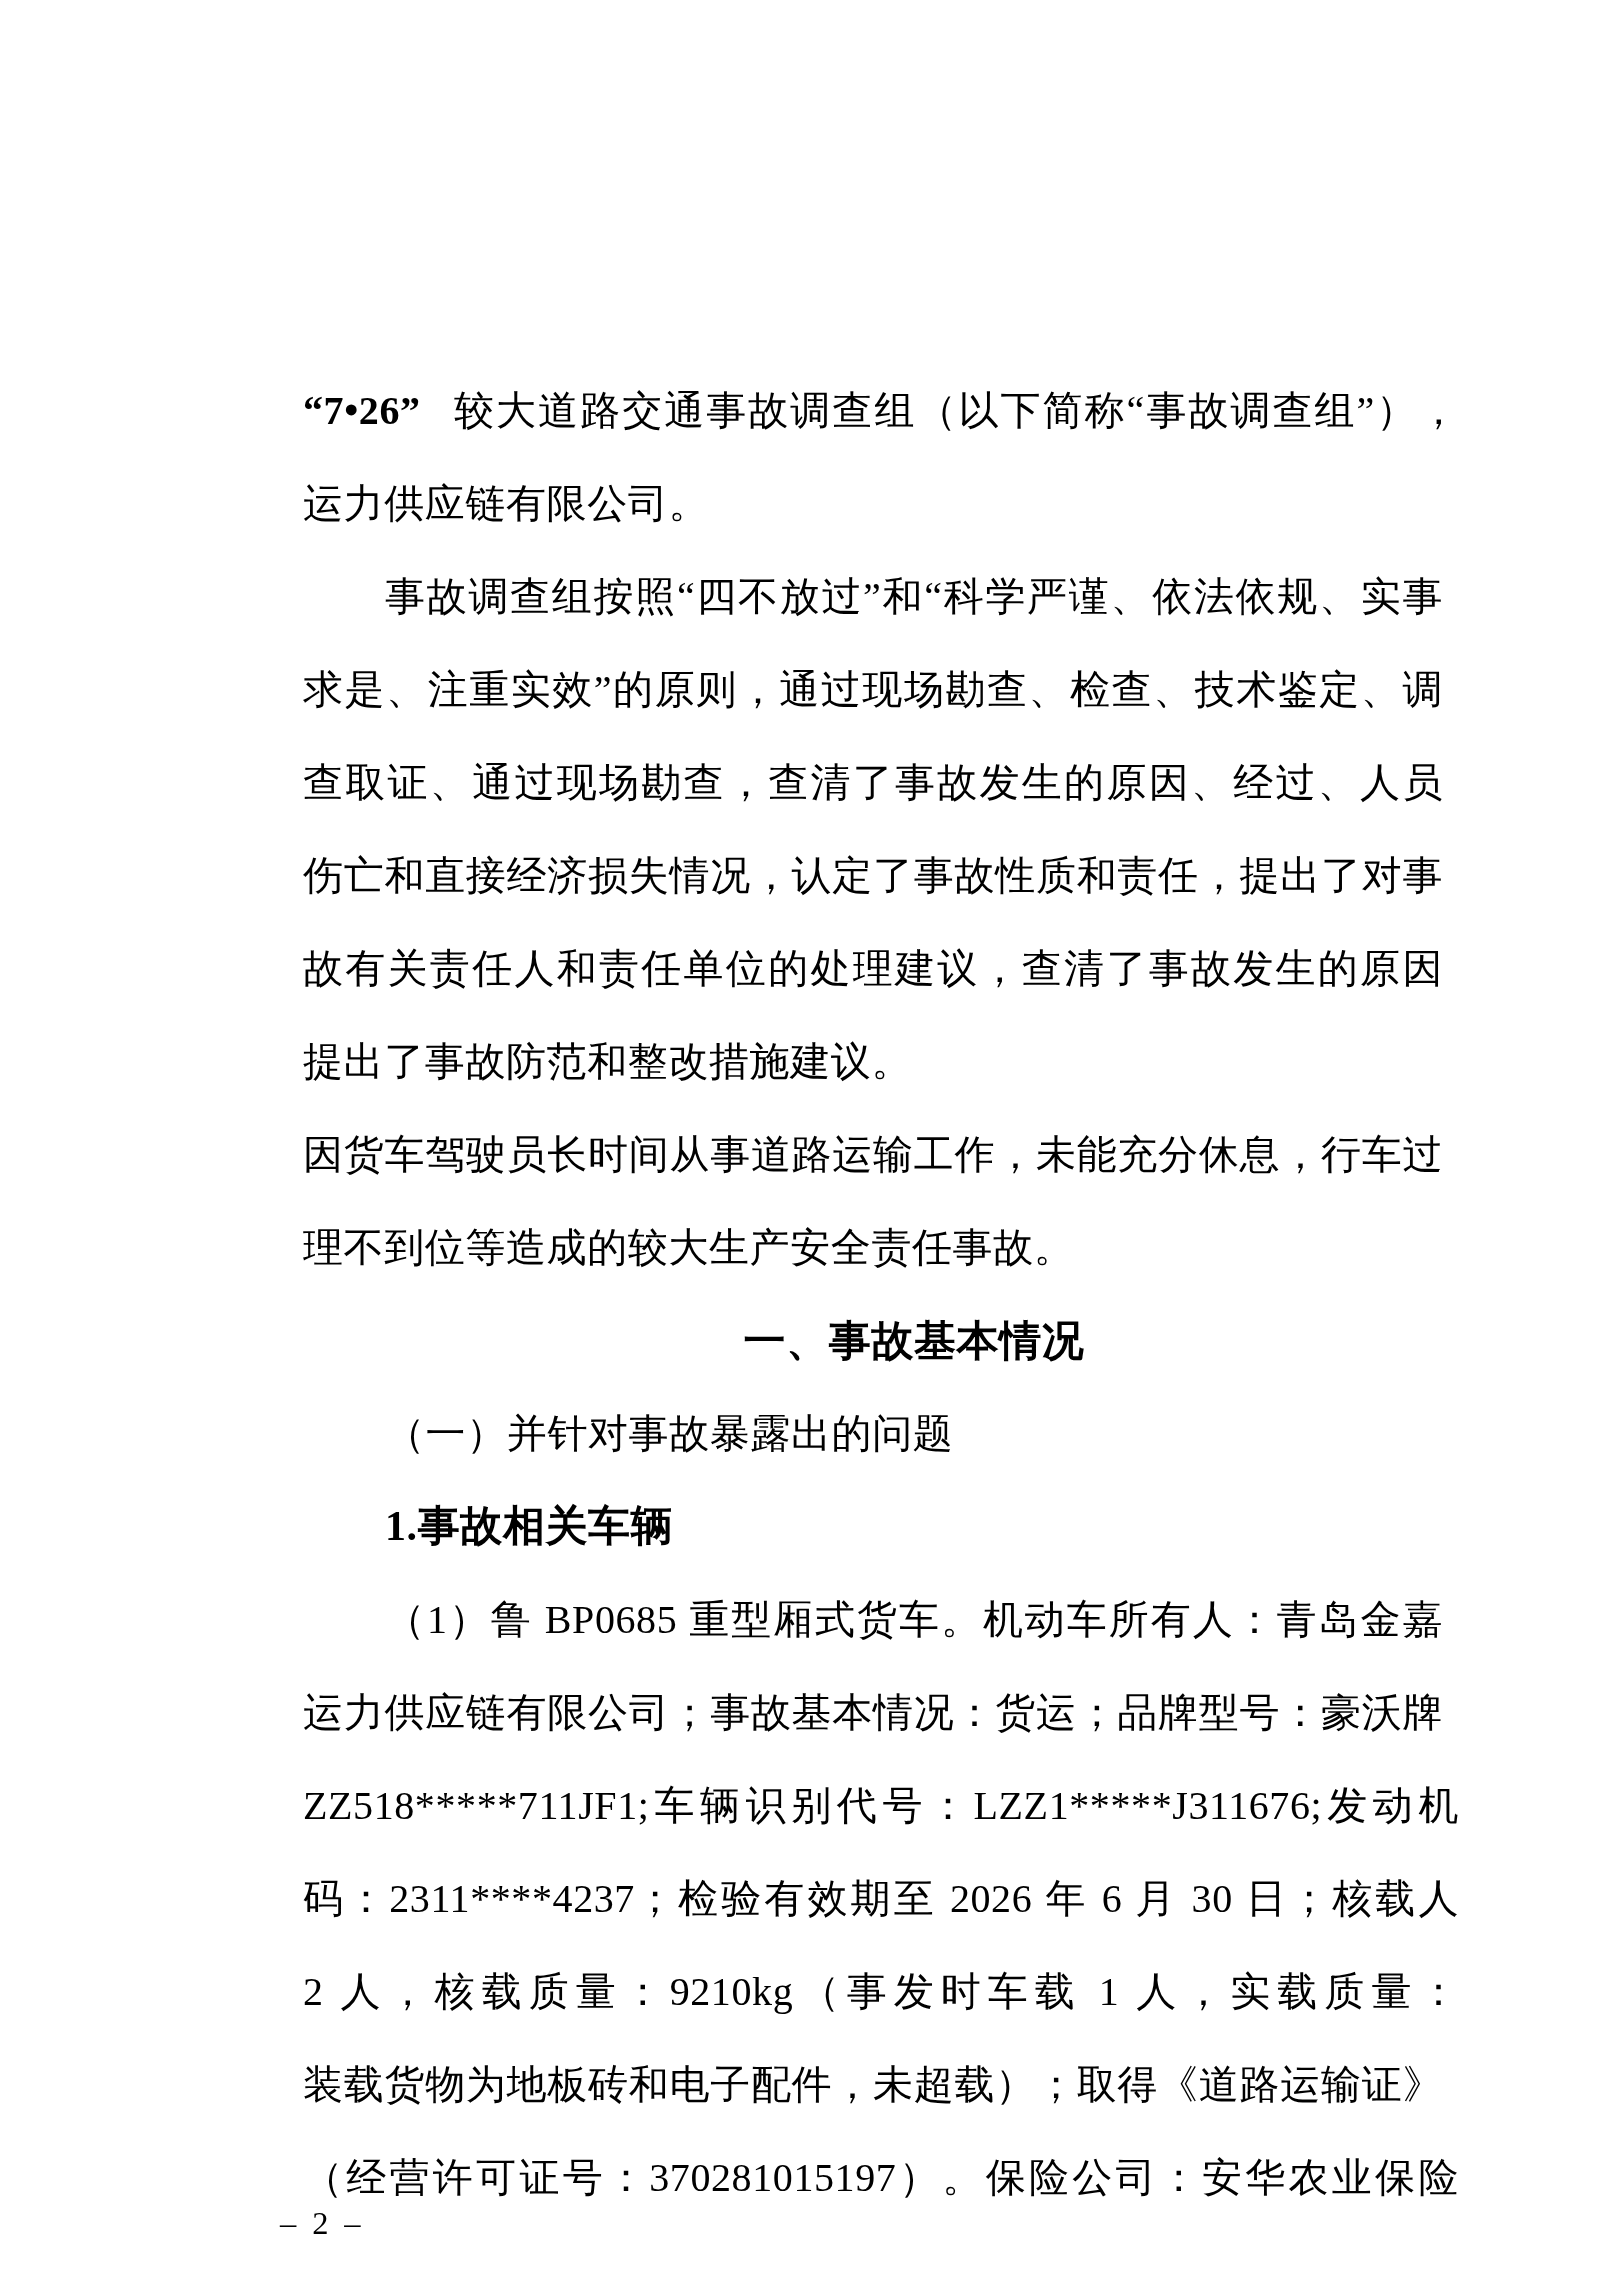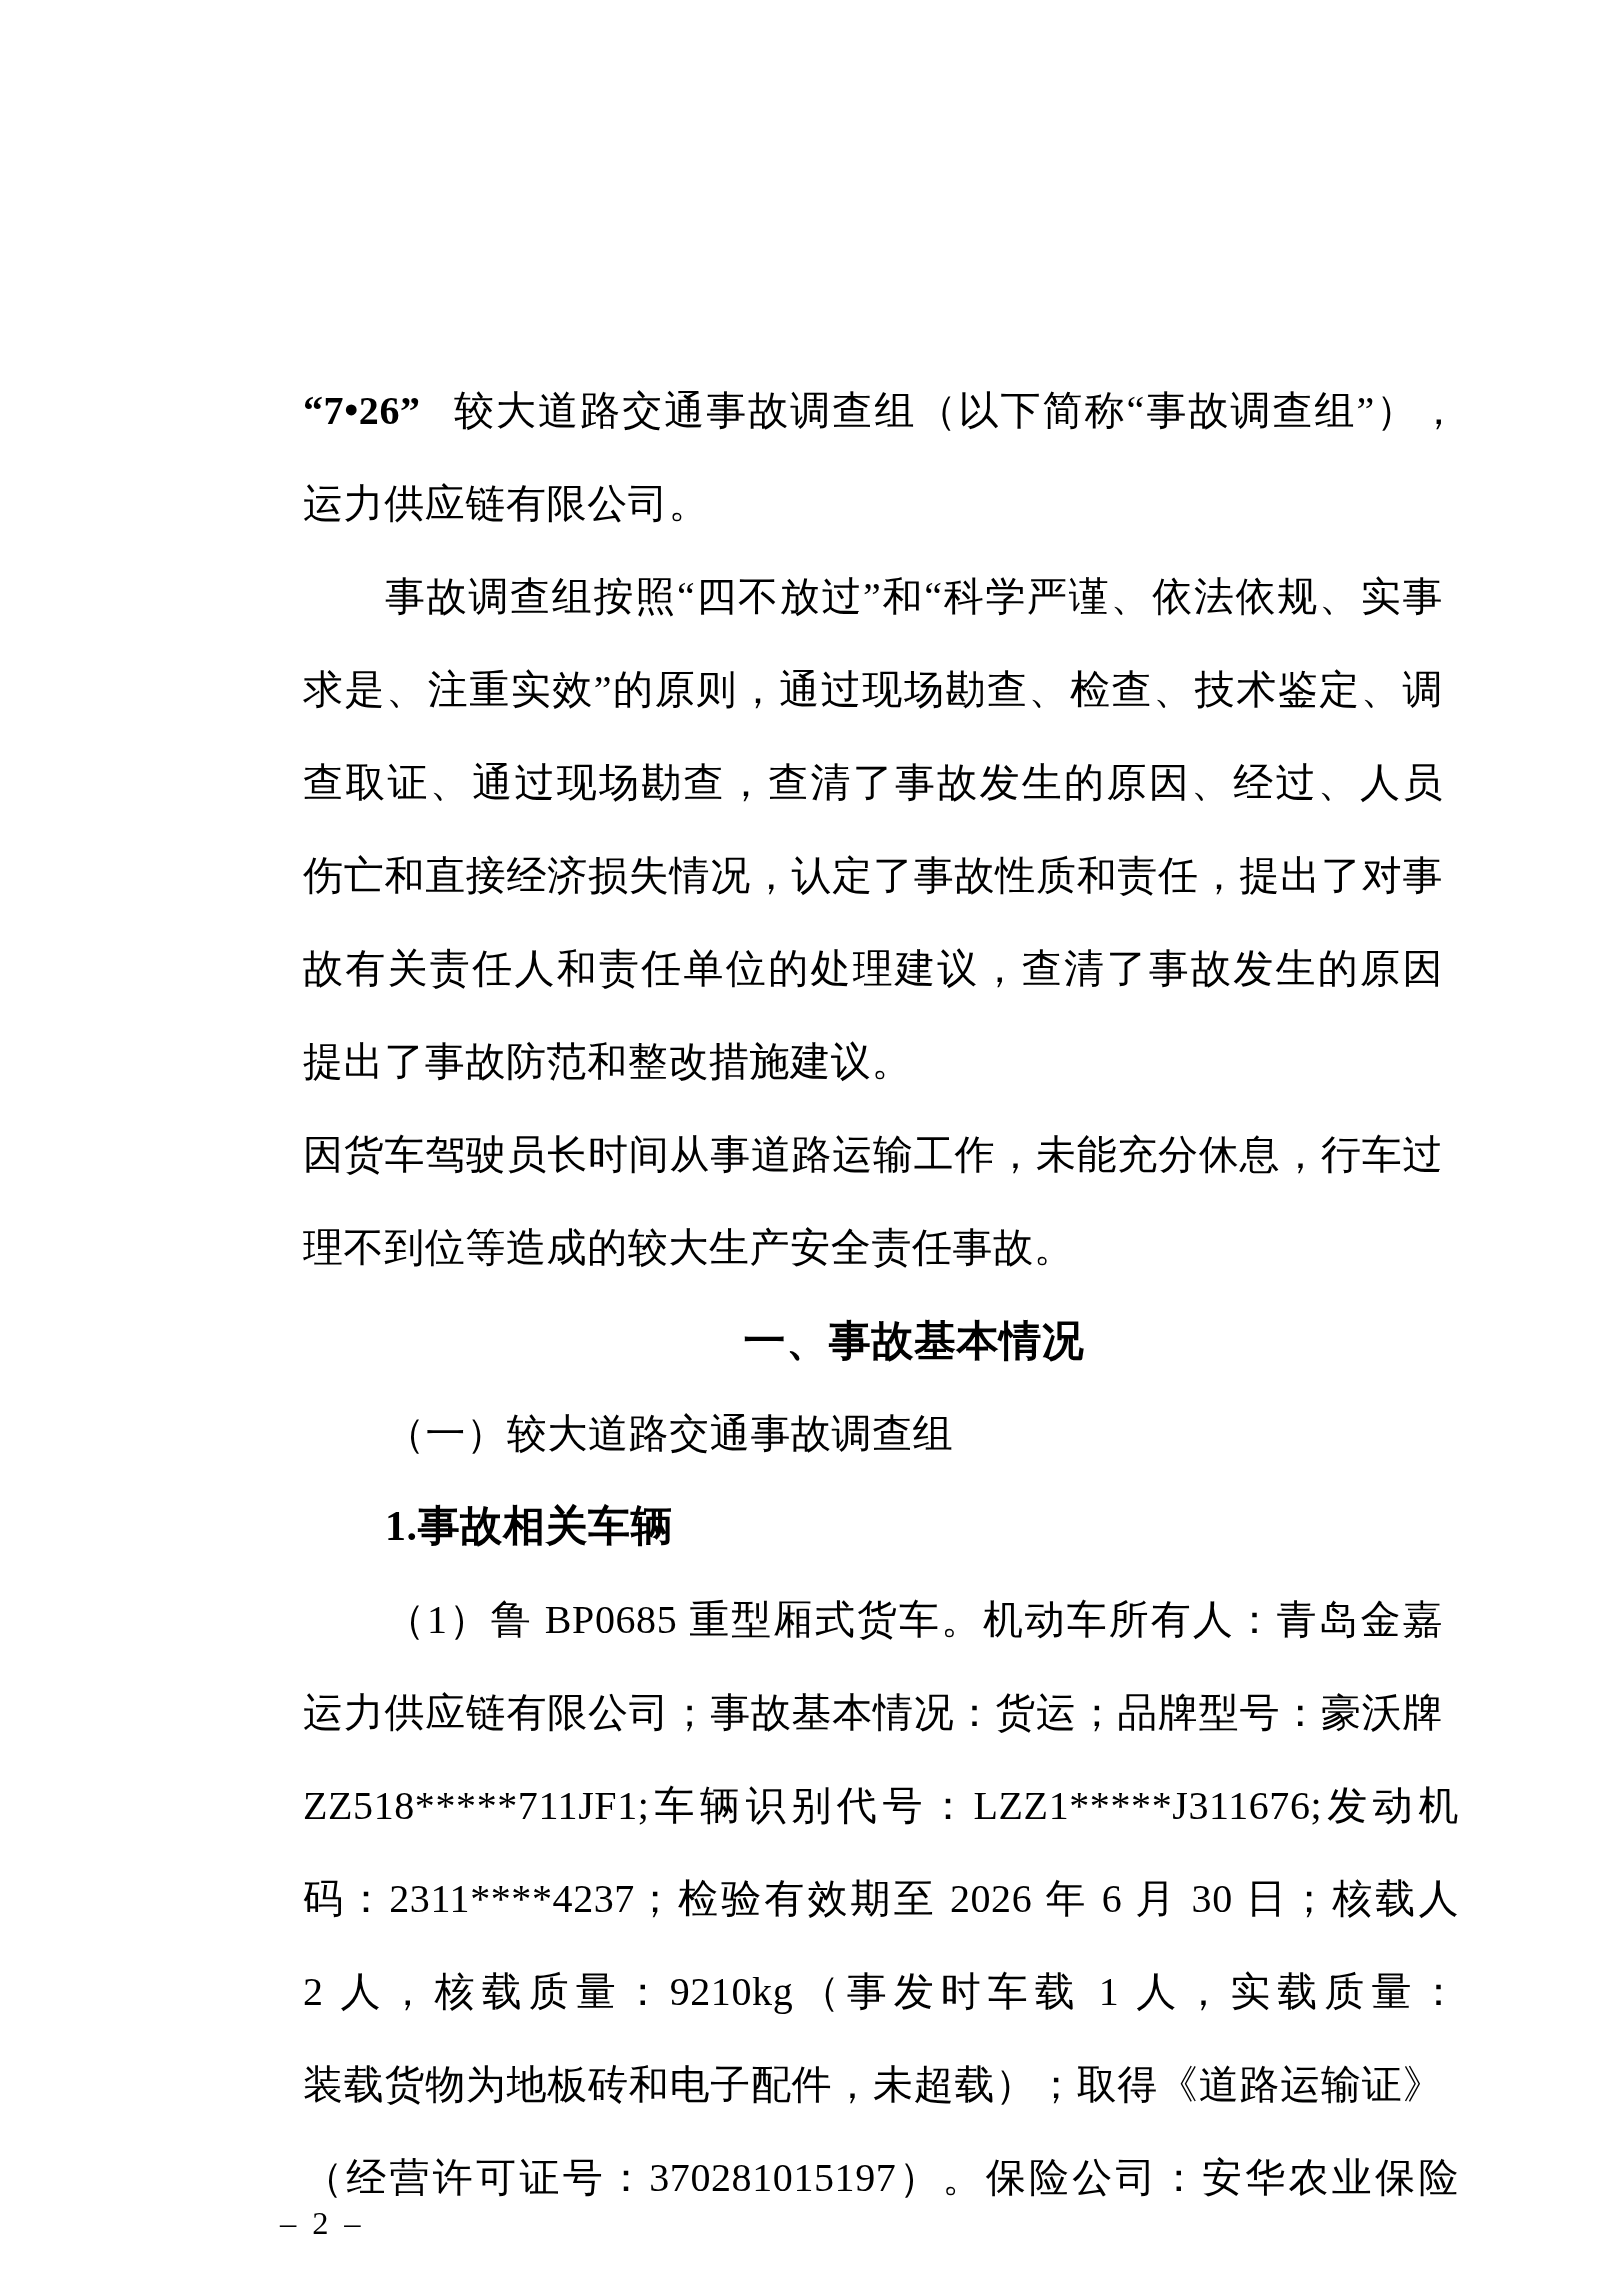--- a/index.html
+++ b/index.html
@@ -67,21 +67,21 @@
       <div class="line"><span>运力供应链有限公司。</span></div>
       <div class="line  indent justify"><span>事故调查组按照“四不放过”和“科学严谨、依法依规、实事</span></div>
       <div class="line  justify"><span>求是、注重实效”的原则，通过现场勘查、检查、技术鉴定、调</span></div>
       <div class="line  justify"><span>查取证、通过现场勘查，查清了事故发生的原因、经过、人员</span></div>
       <div class="line  justify"><span>伤亡和直接经济损失情况，认定了事故性质和责任，提出了对事</span></div>
       <div class="line  justify"><span>故有关责任人和责任单位的处理建议，查清了事故发生的原因</span></div>
       <div class="line"><span>提出了事故防范和整改措施建议。</span></div>
       <div class="line  justify"><span>因货车驾驶员长时间从事道路运输工作，未能充分休息，行车过</span></div>
       <div class="line"><span>理不到位等造成的较大生产安全责任事故。</span></div>
       <div class="line h-black indent"><span class="b">一、事故基本情况</span></div>
-      <div class="line h-kaiti indent"><span>（一）较大道路交通事故调查组</span></div>
+      <div class="line h-kaiti indent"><span>（一）并针对事故暴露出的问题</span></div>
       <div class="line h-bold indent"><span class="b">1.事故相关车辆</span></div>
       <div class="line  indent justify"><span>（1）鲁 BP0685 重型厢式货车。机动车所有人：青岛金嘉</span></div>
       <div class="line  justify"><span>运力供应链有限公司；事故基本情况：货运；品牌型号：豪沃牌</span></div>
       <div class="line  justify"><span>ZZ518*****711JF1;车辆识别代号：LZZ1*****J311676;发动机号</span></div>
       <div class="line  justify"><span>码：2311****4237；检验有效期至 2026 年 6 月 30 日；核载人数：</span></div>
       <div class="line  justify"><span>2 人，核载质量：9210kg（事发时车载 1 人，实载质量：9180kg,</span></div>
       <div class="line  justify"><span>装载货物为地板砖和电子配件，未超载）；取得《道路运输证》</span></div>
       <div class="line  justify"><span>（经营许可证号：370281015197）。保险公司：安华农业保险股</span></div>
     </div>
   <div class="footer">– 2 –</div>

